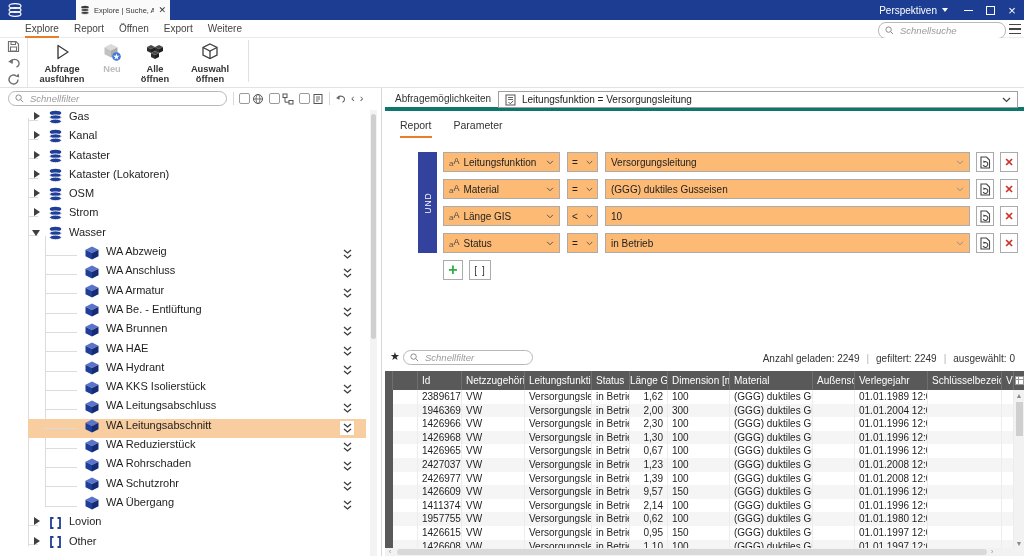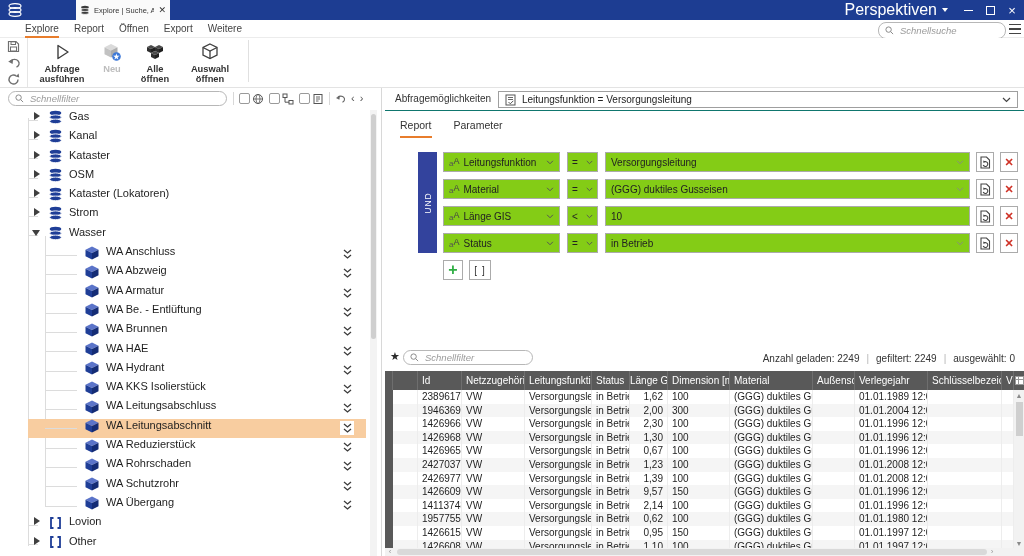--- a/index.html
+++ b/index.html
@@ -5,21 +5,21 @@
   html,body{margin:0;padding:0;background:#fff;}
   .app{position:relative;width:1024px;height:556px;overflow:hidden;
        font-family:"Liberation Sans",sans-serif;background:#fff;color:#222;}
   
   .titlebar{position:absolute;left:0;top:0;width:1024px;height:20px;background:#1d3d92;}
   .logo{position:absolute;left:7px;top:3px;width:16px;height:14px;}
   .doc-tab{position:absolute;left:76px;top:0;width:94px;height:20px;background:#fafafa;
            display:flex;align-items:center;padding:0 4px;box-sizing:border-box;gap:4px;}
   .doc-tab-title{font-size:7.5px;color:#333;white-space:nowrap;overflow:hidden;flex:1;}
   .doc-tab-close{font-size:9px;color:#333;line-height:1;cursor:default;}
-  .persp{position:absolute;right:76px;top:0;height:20px;display:flex;align-items:center;gap:5px;color:#fff;font-size:16px;}
+  .persp{position:absolute;right:76px;top:0;height:20px;display:flex;align-items:center;gap:5px;color:#fff;font-size:10px;}
   .persp-caret{width:0;height:0;border-left:3.5px solid transparent;border-right:3.5px solid transparent;border-top:4px solid #fff;}
   .winbtn{position:absolute;top:0;height:20px;width:24px;display:flex;align-items:center;justify-content:center;}
   .wb-min{right:44px}.wb-max{right:22px}.wb-close{right:0;}
   .wb-min i{display:block;width:9px;height:1px;background:#fff;}
   .wb-max i{display:block;width:7px;height:7px;border:1px solid #fff;}
   .wb-close span{color:#fff;font-size:13px;line-height:1;}
   
   .menubar{position:absolute;left:0;top:20px;width:1024px;height:18px;background:#fff;border-bottom:1px solid #ececec;box-sizing:border-box;}
   .menu-tabs{position:absolute;left:25px;top:0;height:18px;display:flex;gap:15px;}
   .menu-tab{font-size:10px;color:#444;line-height:17px;position:relative;cursor:default;}
@@ -63,33 +63,33 @@
   .expander.collapsed::before{content:'';position:absolute;left:3px;top:2px;border-left:6px solid #3f3f3f;border-top:4px solid transparent;border-bottom:4px solid transparent;}
   .expander.expanded::before{content:'';position:absolute;left:1px;top:4px;border-top:6px solid #3f3f3f;border-left:4px solid transparent;border-right:4px solid transparent;}
   .tree-icon{width:16px;height:15px;margin:0 6px 0 4px;flex:0 0 16px;display:flex;align-items:center;justify-content:center;}
   .tree-chevron{position:absolute;right:14px;top:2.5px;width:14px;height:14px;display:flex;align-items:center;justify-content:center;}
   .tree-row.selected .tree-chevron{background:#fff;}
   .tree-scroll{position:absolute;left:370px;top:110px;width:7px;height:446px;background:#f3f3f3;}
   .tree-scroll i{display:block;position:absolute;left:1px;width:5px;top:4px;height:225px;background:#cfcfcf;border-radius:3px;}
   .splitter{position:absolute;left:381px;top:88px;width:1px;height:468px;background:#d8d8d8;}
   
   .rpanel{position:absolute;left:385px;top:88px;width:639px;height:468px;}
-  .qbar{position:absolute;left:0;top:0;width:639px;height:23px;border-bottom:1px solid #0f766e;box-sizing:border-box;}
+  .qbar{position:absolute;left:0;top:0;width:639px;height:23px;border-bottom:4px solid #0f766e;box-sizing:border-box;}
   .qbar-label{position:absolute;left:10px;top:5px;font-size:10px;color:#333;}
   .combo{position:absolute;left:113px;right:6px;top:3px;height:17px;border:1px solid #9f9f9f;background:#fff;
          display:flex;align-items:center;padding:0 6px;gap:6px;box-sizing:border-box;}
   .combo-text{font-size:10px;color:#222;flex:1;white-space:nowrap;overflow:hidden;}
   .qtabs{position:absolute;left:15px;top:28px;display:flex;gap:22px;height:22px;}
   .qtab{font-size:10.5px;color:#333;position:relative;line-height:18px;cursor:default;}
   .qtab.active::after{content:'';position:absolute;left:0;right:0;bottom:0;height:2px;background:#e87d2c;}
   .und-bar{position:absolute;left:33px;top:64px;width:19px;height:101px;background:#33439d;color:#fff;
            display:flex;align-items:center;justify-content:center;font-size:8.5px;letter-spacing:1px;}
   .und-bar span{transform:rotate(-90deg);}
   .cond-row{position:absolute;left:58px;width:575px;height:20px;}
-  .cbox{position:absolute;top:0;height:20px;border:1px solid #ababab;background:#84cc16;box-sizing:border-box;
+  .cbox{position:absolute;top:0;height:20px;border:1px solid #ababab;background:#fdba74;box-sizing:border-box;
         display:flex;align-items:center;padding:0 5px;gap:4px;font-size:10px;color:#222;}
   .cond-field{left:0;width:117px;}
   .cond-op{left:124px;width:31px;padding:0 4px;}
   .cond-value{left:162px;width:365px;}
   .grow{flex:1;white-space:nowrap;overflow:hidden;}
   .sqbtn{position:absolute;top:0;width:18px;height:20px;border:1px solid #ababab;background:#fff;box-sizing:border-box;
          display:flex;align-items:center;justify-content:center;}
   .btn-param{left:533px;}
   .btn-remove{left:557px;color:#cf3227;font-size:11px;font-weight:bold;}
   .btn-add{position:absolute;left:58px;top:172px;width:20px;height:20px;border:1px solid #ababab;box-sizing:border-box;
@@ -365,34 +365,34 @@
         <div class="tree-row lv0">
     <span class="expander collapsed"></span>
     <span class="tree-icon ti-db">
       <svg width="15" height="15" viewBox="0 0 15 15">
               <ellipse cx="7.5" cy="3" rx="5.8" ry="2.3" fill="#1f3e97"></ellipse>
               <ellipse cx="7.5" cy="7.2" rx="5.8" ry="2.3" fill="#1f3e97" stroke="#fff" stroke-width="0.9"></ellipse>
               <ellipse cx="7.5" cy="11.4" rx="5.8" ry="2.3" fill="#1f3e97" stroke="#fff" stroke-width="0.9"></ellipse>
             </svg>
     </span>
 
-    <span class="tree-label">OSM</span>
+    <span class="tree-label">Kataster (Lokatoren)</span>
 
   </div>
         <div class="tree-row lv0">
     <span class="expander collapsed"></span>
     <span class="tree-icon ti-db">
       <svg width="15" height="15" viewBox="0 0 15 15">
               <ellipse cx="7.5" cy="3" rx="5.8" ry="2.3" fill="#1f3e97"></ellipse>
               <ellipse cx="7.5" cy="7.2" rx="5.8" ry="2.3" fill="#1f3e97" stroke="#fff" stroke-width="0.9"></ellipse>
               <ellipse cx="7.5" cy="11.4" rx="5.8" ry="2.3" fill="#1f3e97" stroke="#fff" stroke-width="0.9"></ellipse>
             </svg>
     </span>
 
-    <span class="tree-label">Kataster (Lokatoren)</span>
+    <span class="tree-label">OSM</span>
 
   </div>
         <div class="tree-row lv0">
     <span class="expander collapsed"></span>
     <span class="tree-icon ti-db">
       <svg width="15" height="15" viewBox="0 0 15 15">
               <ellipse cx="7.5" cy="3" rx="5.8" ry="2.3" fill="#1f3e97"></ellipse>
               <ellipse cx="7.5" cy="7.2" rx="5.8" ry="2.3" fill="#1f3e97" stroke="#fff" stroke-width="0.9"></ellipse>
               <ellipse cx="7.5" cy="11.4" rx="5.8" ry="2.3" fill="#1f3e97" stroke="#fff" stroke-width="0.9"></ellipse>
             </svg>
@@ -417,39 +417,39 @@
         <div class="tree-row lv1">
 
     <span class="tree-icon ti-cube">
       <svg width="14" height="14" viewBox="0 0 14 14">
               <polygon points="7,0.5 13.5,3.8 7,7.1 0.5,3.8" fill="#5b74c9"></polygon>
               <polygon points="0.5,3.8 7,7.1 7,13.5 0.5,10.2" fill="#1f3e97"></polygon>
               <polygon points="13.5,3.8 7,7.1 7,13.5 13.5,10.2" fill="#142c75"></polygon>
             </svg>
     </span>
 
+    <span class="tree-label">WA Abzweig</span>
+    <span class="tree-chevron">
+      <svg width="9" height="11" viewBox="0 0 9 11">
+              <path d="M1 1 L4.5 4 L8 1" fill="none" stroke="#3c3c3c" stroke-width="1.3"></path>
+              <path d="M1 6 L4.5 9 L8 6" fill="none" stroke="#3c3c3c" stroke-width="1.3"></path>
+            </svg>
+    </span>
+  </div>
+        <div class="tree-row lv1">
+
+    <span class="tree-icon ti-cube">
+      <svg width="14" height="14" viewBox="0 0 14 14">
+              <polygon points="7,0.5 13.5,3.8 7,7.1 0.5,3.8" fill="#5b74c9"></polygon>
+              <polygon points="0.5,3.8 7,7.1 7,13.5 0.5,10.2" fill="#1f3e97"></polygon>
+              <polygon points="13.5,3.8 7,7.1 7,13.5 13.5,10.2" fill="#142c75"></polygon>
+            </svg>
+    </span>
+
     <span class="tree-label">WA Anschluss</span>
-    <span class="tree-chevron">
-      <svg width="9" height="11" viewBox="0 0 9 11">
-              <path d="M1 1 L4.5 4 L8 1" fill="none" stroke="#3c3c3c" stroke-width="1.3"></path>
-              <path d="M1 6 L4.5 9 L8 6" fill="none" stroke="#3c3c3c" stroke-width="1.3"></path>
-            </svg>
-    </span>
-  </div>
-        <div class="tree-row lv1">
-
-    <span class="tree-icon ti-cube">
-      <svg width="14" height="14" viewBox="0 0 14 14">
-              <polygon points="7,0.5 13.5,3.8 7,7.1 0.5,3.8" fill="#5b74c9"></polygon>
-              <polygon points="0.5,3.8 7,7.1 7,13.5 0.5,10.2" fill="#1f3e97"></polygon>
-              <polygon points="13.5,3.8 7,7.1 7,13.5 13.5,10.2" fill="#142c75"></polygon>
-            </svg>
-    </span>
-
-    <span class="tree-label">WA Abzweig</span>
     <span class="tree-chevron">
       <svg width="9" height="11" viewBox="0 0 9 11">
               <path d="M1 1 L4.5 4 L8 1" fill="none" stroke="#3c3c3c" stroke-width="1.3"></path>
               <path d="M1 6 L4.5 9 L8 6" fill="none" stroke="#3c3c3c" stroke-width="1.3"></path>
             </svg>
     </span>
   </div>
         <div class="tree-row lv1">
 
     <span class="tree-icon ti-cube">

